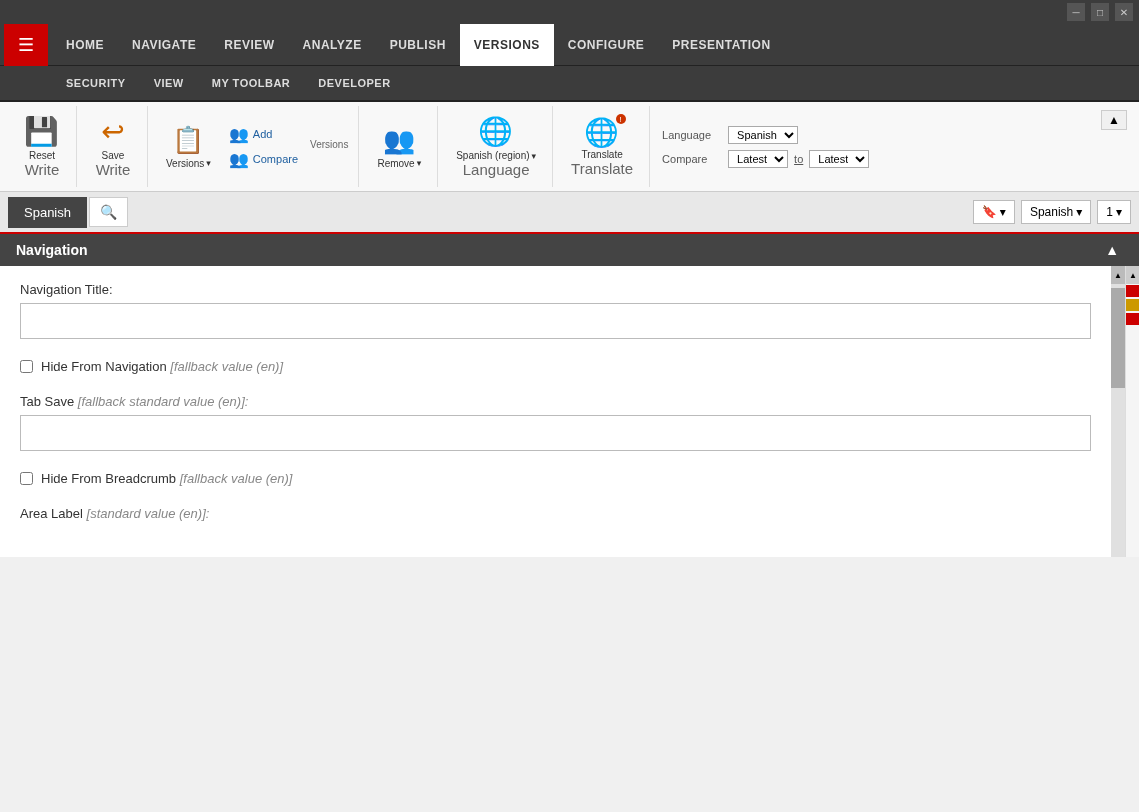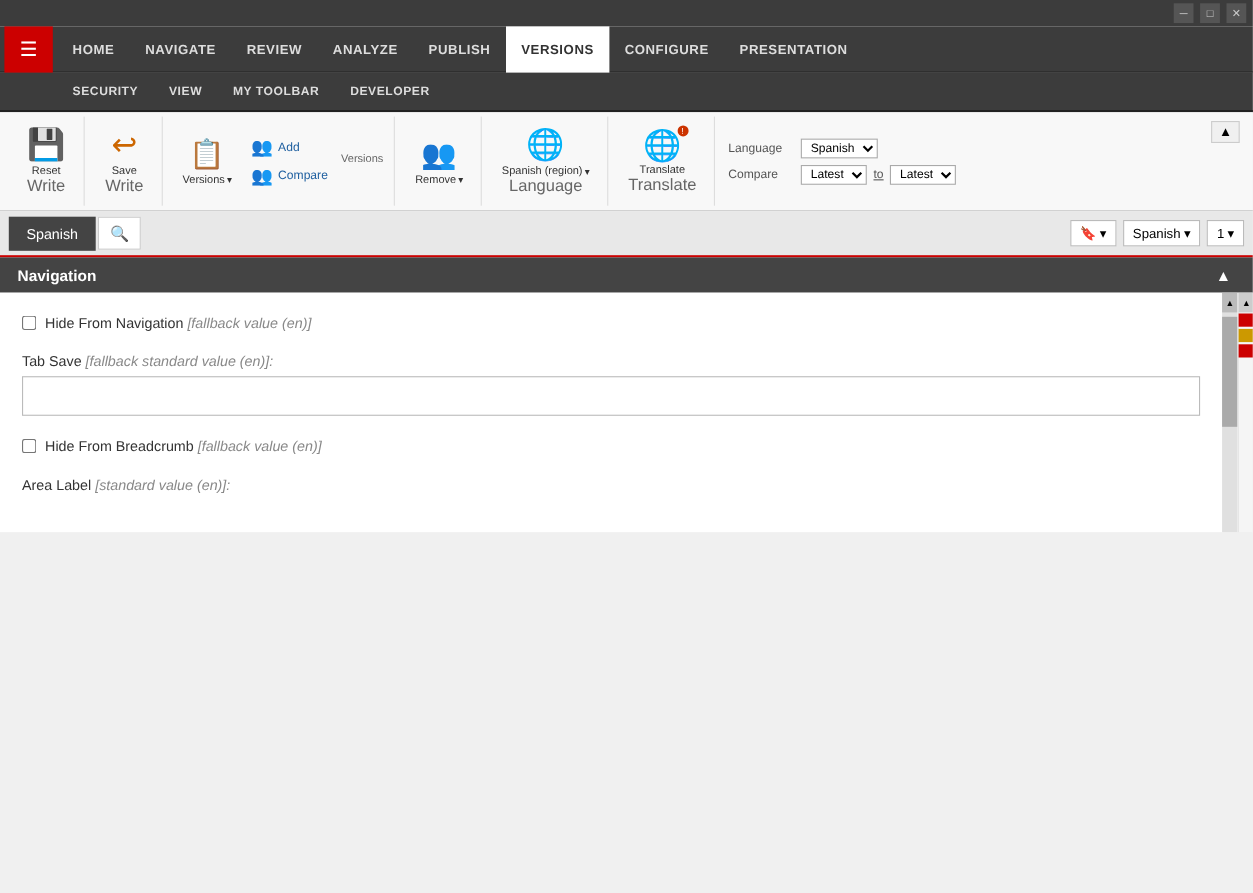--- a/index.html
+++ b/index.html
@@ -451,20 +451,24 @@
       <button class="nav-section-btn">▲</button>
     </div>
   </div>
 
   <div style="display:flex;flex:1;overflow:hidden;">
     <div class="content-panel">
       <div style="display:flex;">
         <div style="flex:1;">
 
           <div class="form-section">
+            <div class="form-field">
+              <label class="field-label">Navigation Title:</label>
+              <input type="text" class="field-input" value="" style="">
+            </div>
 
 
             <div class="checkbox-row">
               <input type="checkbox" style="">
               <span class="checkbox-label">
                 <span>Hide From Navigation</span>
                 <span class="fallback">[fallback value (en)]</span>
               </span>
             </div>
 

